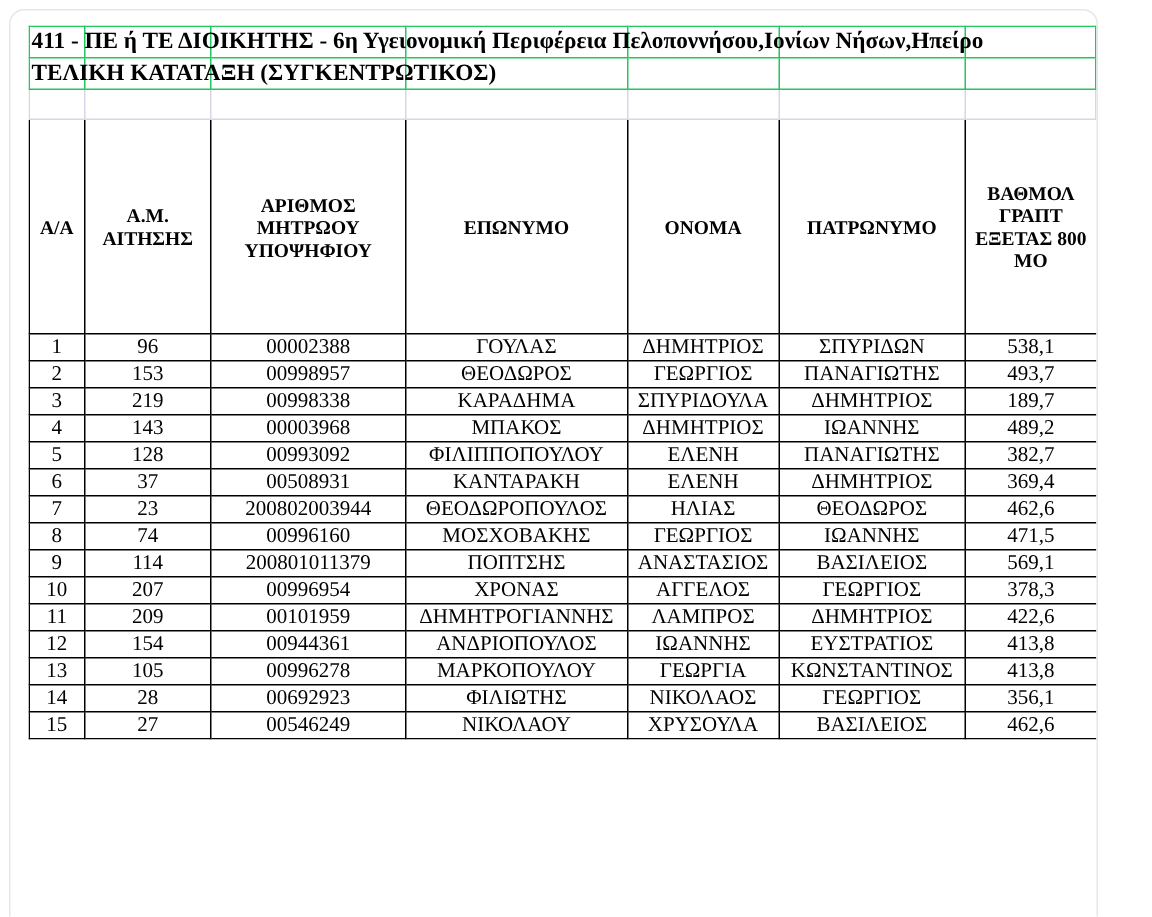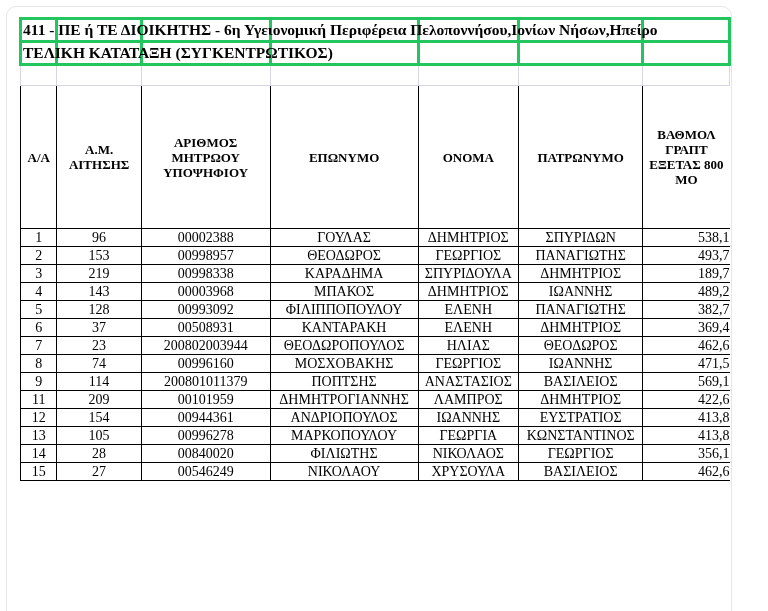--- a/index.html
+++ b/index.html
@@ -7,32 +7,32 @@
          font-family: "Liberation Serif", "DejaVu Serif", serif; color: #000; }
   .card { position: absolute; left: 6px; top: 6px; width: 724px; height: 640px;
           border: 1px solid #e6e6e6; border-radius: 10px; background: #fff; overflow: hidden; }
   .sheet { position: absolute; left: 12px; top: 10px; width: 712px; overflow: hidden; }
   table { border-collapse: collapse; table-layout: fixed; }
   col.c1 { width: 39px; } col.c2 { width: 87px; } col.c3 { width: 134px; }
   col.c4 { width: 150px; } col.c5 { width: 102px; } col.c6 { width: 126px; }
   col.c7 { width: 90px; }
   td { padding: 0; white-space: nowrap; overflow: visible; }
   
-  tr.title td { height: 20px; border: 3px solid #22c55e; font-weight: bold; font-size: 15.5px;
+  tr.title td { height: 20px; border: 1px solid #22c55e; font-weight: bold; font-size: 15.5px;
                 line-height: 19px; vertical-align: middle; }
   tr.title td.t-first { position: relative; }
   .title-text { position: absolute; left: 1px; top: 0; z-index: 2; background: transparent; }
   tr.blank td { height: 19px; border: 1px solid #d8d6e6; }
   
   tr.head td { height: 142px; border: 1.5px solid #000; text-align: center; vertical-align: middle;
                font-weight: bold; font-size: 13px; line-height: 15px; white-space: normal; }
   tr.head td.last { border-right: none; }
   tr.row td { height: 17px; border: 1.5px solid #000; text-align: center; vertical-align: middle;
               font-size: 14px; line-height: 16px; }
-  tr.row td.score { text-align: right; padding-right: 0; border-right: none; }
+  tr.row td.score { text-align: center; padding-right: 0; border-right: none; }
 </style>
 </head>
 <body>
 
 <div class="card">
   <div class="sheet">
     <table>
       <colgroup>
         <col class="c1">
           <col class="c2">
@@ -158,20 +158,29 @@
           <tr class="row">
             <td>9</td>
             <td>114</td>
             <td>200801011379</td>
             <td>ΠΟΠΤΣΗΣ</td>
             <td>ΑΝΑΣΤΑΣΙΟΣ</td>
             <td>ΒΑΣΙΛΕΙΟΣ</td>
             <td class="score">569,1</td>
           </tr>
           <tr class="row">
+            <td>10</td>
+            <td>207</td>
+            <td>00996954</td>
+            <td>ΧΡΟΝΑΣ</td>
+            <td>ΑΓΓΕΛΟΣ</td>
+            <td>ΓΕΩΡΓΙΟΣ</td>
+            <td class="score">378,3</td>
+          </tr>
+          <tr class="row">
             <td>11</td>
             <td>209</td>
             <td>00101959</td>
             <td>ΔΗΜΗΤΡΟΓΙΑΝΝΗΣ</td>
             <td>ΛΑΜΠΡΟΣ</td>
             <td>ΔΗΜΗΤΡΙΟΣ</td>
             <td class="score">422,6</td>
           </tr>
           <tr class="row">
             <td>12</td>
@@ -187,21 +196,21 @@
             <td>105</td>
             <td>00996278</td>
             <td>ΜΑΡΚΟΠΟΥΛΟΥ</td>
             <td>ΓΕΩΡΓΙΑ</td>
             <td>ΚΩΝΣΤΑΝΤΙΝΟΣ</td>
             <td class="score">413,8</td>
           </tr>
           <tr class="row">
             <td>14</td>
             <td>28</td>
-            <td>00840020</td>
+            <td>00692923</td>
             <td>ΦΙΛΙΩΤΗΣ</td>
             <td>ΝΙΚΟΛΑΟΣ</td>
             <td>ΓΕΩΡΓΙΟΣ</td>
             <td class="score">356,1</td>
           </tr>
           <tr class="row">
             <td>15</td>
             <td>27</td>
             <td>00546249</td>
             <td>ΝΙΚΟΛΑΟΥ</td>

